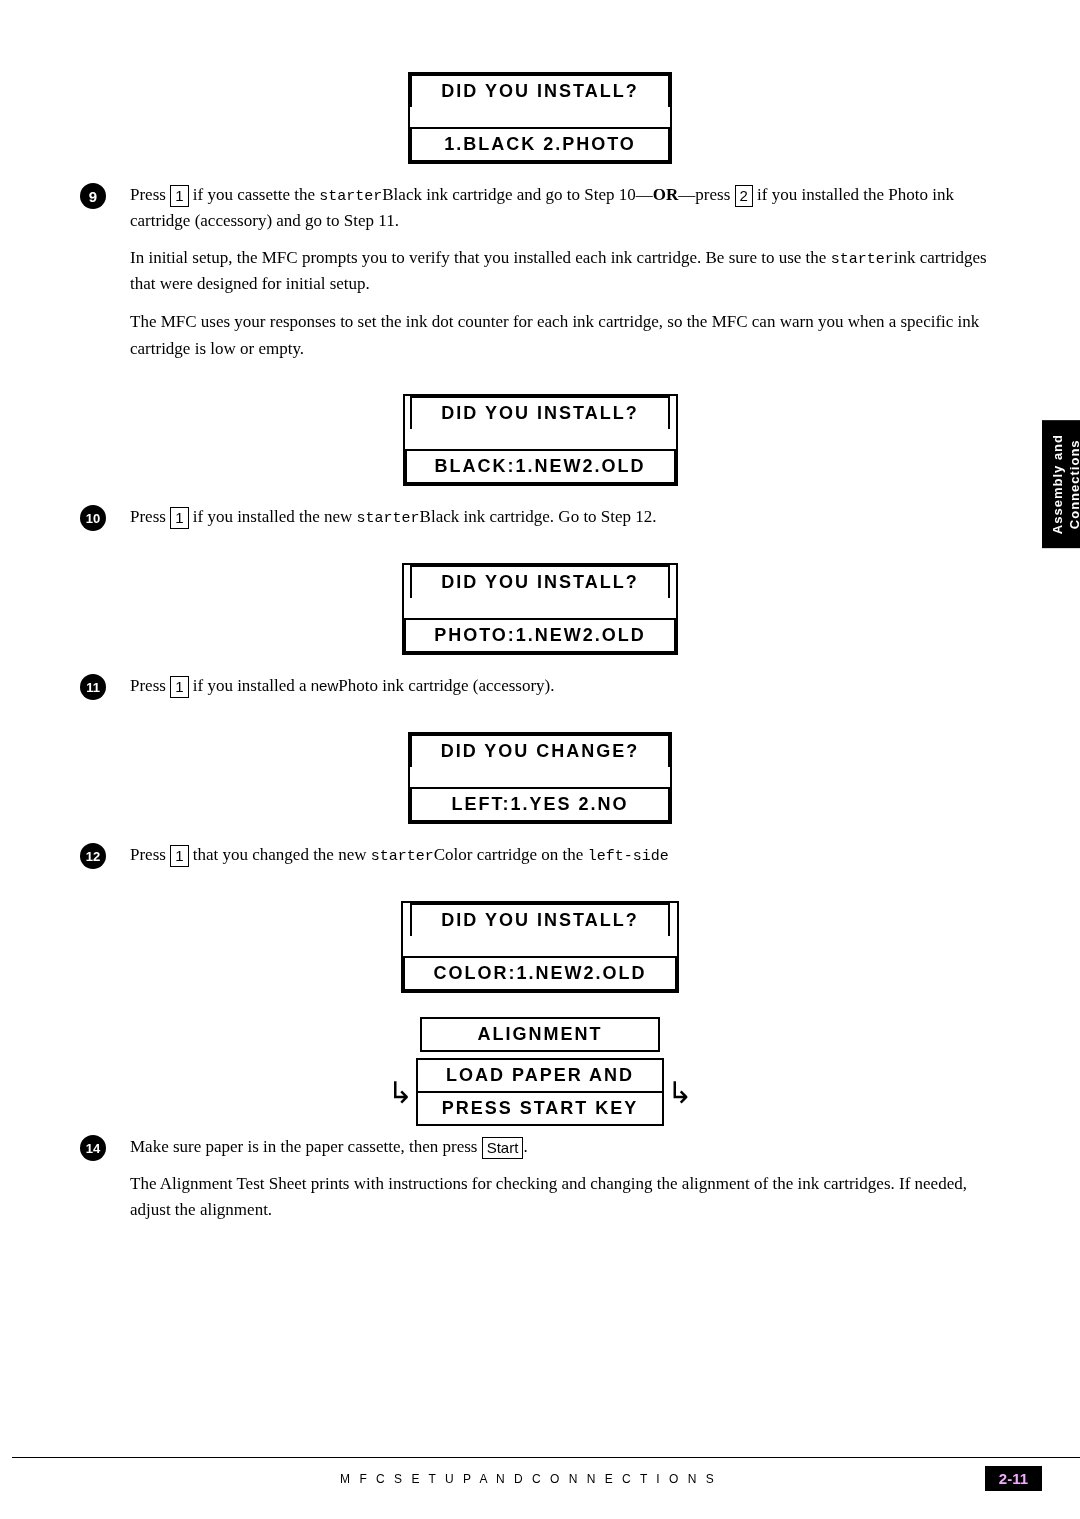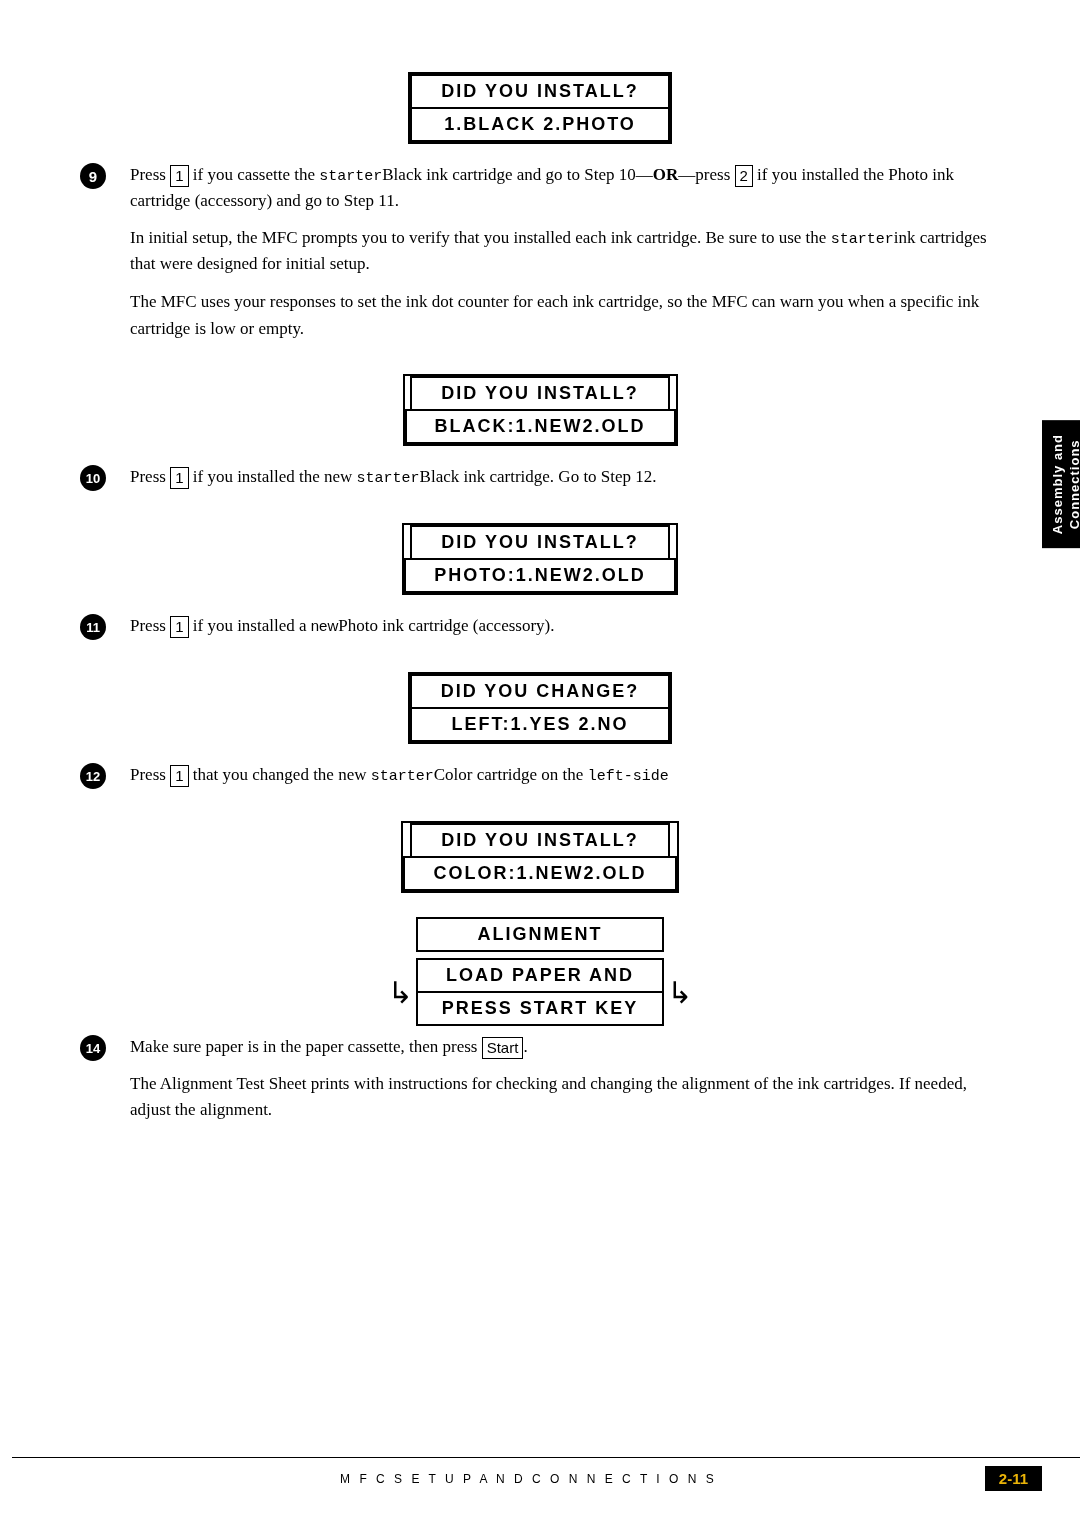--- a/index.html
+++ b/index.html
@@ -47,20 +47,21 @@
       display: inline-block;
       margin: 18px auto 10px auto;
       text-align: center;
       font-family: Arial, sans-serif;
       font-weight: bold;
       font-size: 18px;
       letter-spacing: 2px;
       display: flex;
       flex-direction: column;
       align-items: center;
+      gap: 20px;
     }
 
     .lcd-wrapper {
       display: flex;
       justify-content: center;
       width: 100%;
       margin: 14px 0 8px 0;
     }
 
     .lcd-display .lcd-row {
@@ -169,21 +170,21 @@
       font-size: 12px;
       letter-spacing: 3px;
       color: #000;
       flex: 1;
       text-align: center;
       padding-left: 60px;
     }
 
     .footer-page {
       background: #000;
-      color: #eab308;
+      color: #f0abfc;
       font-family: Arial, sans-serif;
       font-size: 15px;
       font-weight: bold;
       padding: 4px 14px;
       margin-right: 38px;
     }
 
     
     .alignment-group {
       display: flex;
@@ -291,21 +292,21 @@
 
   <div class="lcd-wrapper">
     <div class="lcd-display">
       <div class="lcd-row">DID YOU INSTALL?</div>
       <div class="lcd-row">COLOR:1.NEW2.OLD</div>
     </div>
   </div>
 
 
   <div class="alignment-group">
-    <div style="position:relative; display:inline-flex; flex-direction:column; ">
+    <div style="position:relative; display:inline-flex; flex-direction:column; align-items:center;">
 
       <div style="border:2px solid #000; padding:5px 24px; min-width:240px; text-align:center; font-family:Arial,sans-serif; font-weight:bold; font-size:18px; letter-spacing:2px; background:#fff; margin-bottom: 6px;">ALIGNMENT</div>
 
       <div style="position:relative; display:inline-block;">
 
         <div style="position:absolute; left:-28px; top:50%; transform:translateY(-50%); font-size:30px; color:#000;">↳</div>
         <div style="border:2px solid #000; padding:5px 24px; min-width:240px; text-align:center; font-family:Arial,sans-serif; font-weight:bold; font-size:18px; letter-spacing:2px; background:#fff; border-bottom: none;">LOAD PAPER AND</div>
         <div style="border:2px solid #000; padding:5px 24px; min-width:240px; text-align:center; font-family:Arial,sans-serif; font-weight:bold; font-size:18px; letter-spacing:2px; background:#fff;">PRESS START KEY</div>
 
         <div style="position:absolute; right:-28px; top:50%; transform:translateY(-50%); font-size:30px; color:#000;">↳</div>

